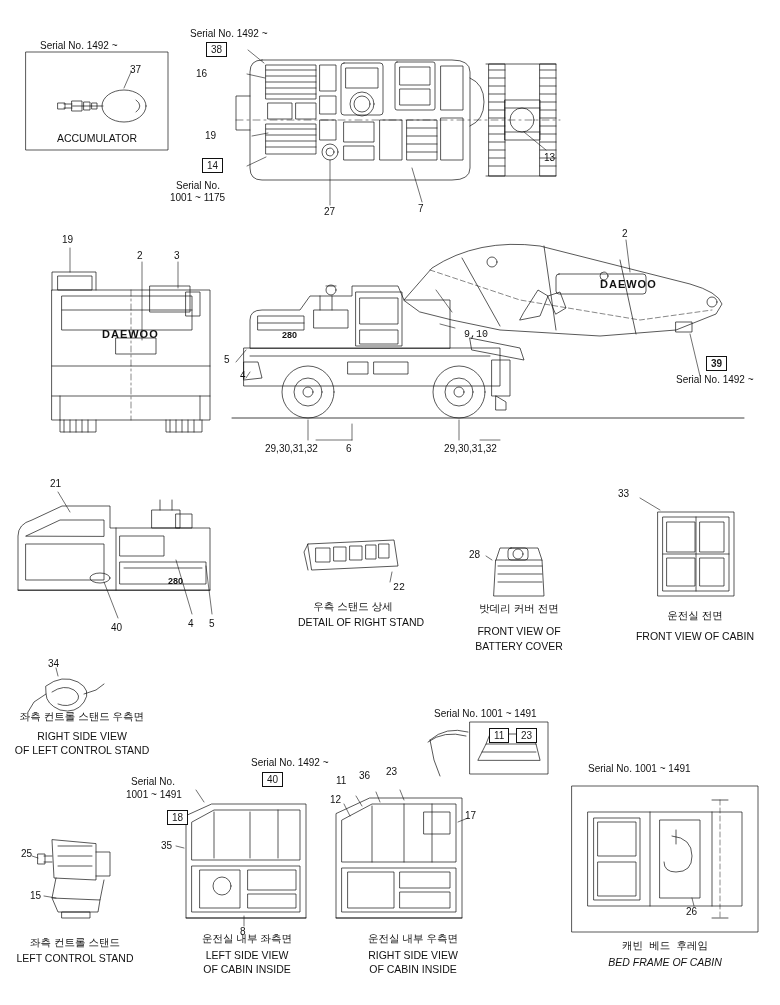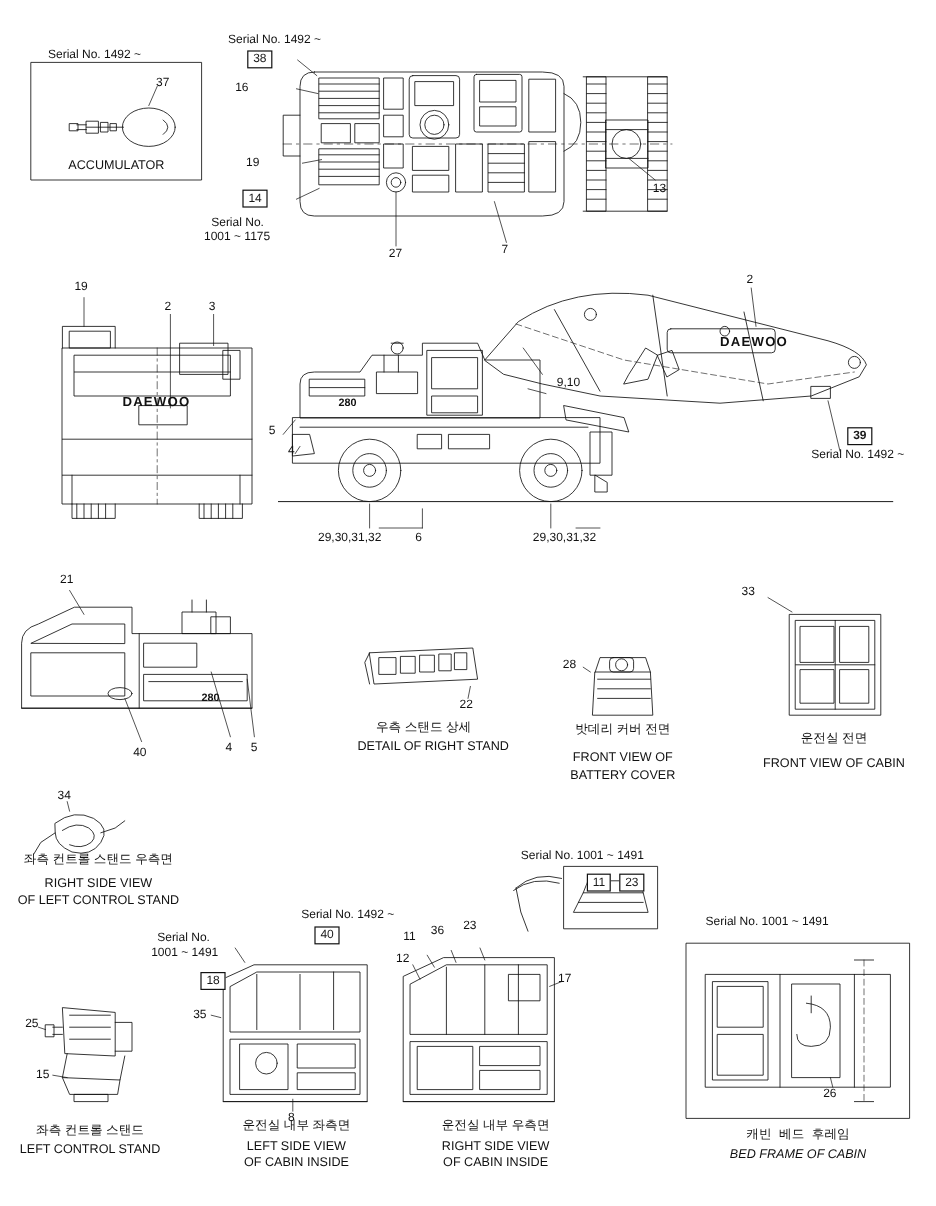--- a/index.html
+++ b/index.html
@@ -392,33 +392,33 @@
   <div class="num" style="left:418px; top:203px;">7</div>
   <div class="num" style="left:544px; top:152px;">13</div>
 
   <div class="num" style="left:62px; top:234px;">19</div>
   <div class="num" style="left:137px; top:250px;">2</div>
   <div class="num" style="left:174px; top:250px;">3</div>
 
   <div class="num" style="left:622px; top:228px;">2</div>
   <div class="num" style="left:224px; top:354px;">5</div>
   <div class="num" style="left:240px; top:370px;">4</div>
-  <div class="num" style="left:464px; top:314px;">9,10</div>
+  <div class="num" style="left:464px; top:329px;font-family:Liberation Mono, monospace;">9,10</div>
   <div class="boxnum" style="left:706px; top:356px;font-weight:bold;">39</div>
   <div class="lbl" style="left:676px; top:374px;">Serial No. 1492 ~</div>
   <div class="num" style="left:265px; top:443px;">29,30,31,32</div>
   <div class="num" style="left:346px; top:443px;">6</div>
   <div class="num" style="left:444px; top:443px;">29,30,31,32</div>
 
   <div class="num" style="left:50px; top:478px;">21</div>
   <div class="num" style="left:111px; top:622px;">40</div>
   <div class="num" style="left:188px; top:618px;">4</div>
   <div class="num" style="left:209px; top:618px;">5</div>
 
-  <div class="num" style="left:383px; top:582px;">22</div>
+  <div class="num" style="left:393px; top:582px;font-family:Liberation Mono, monospace;">22</div>
   <div class="cap" style="left:353px; top:600px;">우측 스탠드 상세</div>
   <div class="cap" style="left:353px; top:616px;padding-left:16px;">DETAIL OF RIGHT STAND</div>
 
   <div class="num" style="left:469px; top:549px;">28</div>
   <div class="cap" style="left:519px; top:602px;">밧데리 커버 전면</div>
   <div class="cap" style="left:519px; top:625px;">FRONT VIEW OF</div>
   <div class="cap" style="left:519px; top:640px;">BATTERY COVER</div>
 
   <div class="num" style="left:618px; top:488px;">33</div>
   <div class="cap" style="left:695px; top:609px;">운전실 전면</div>

